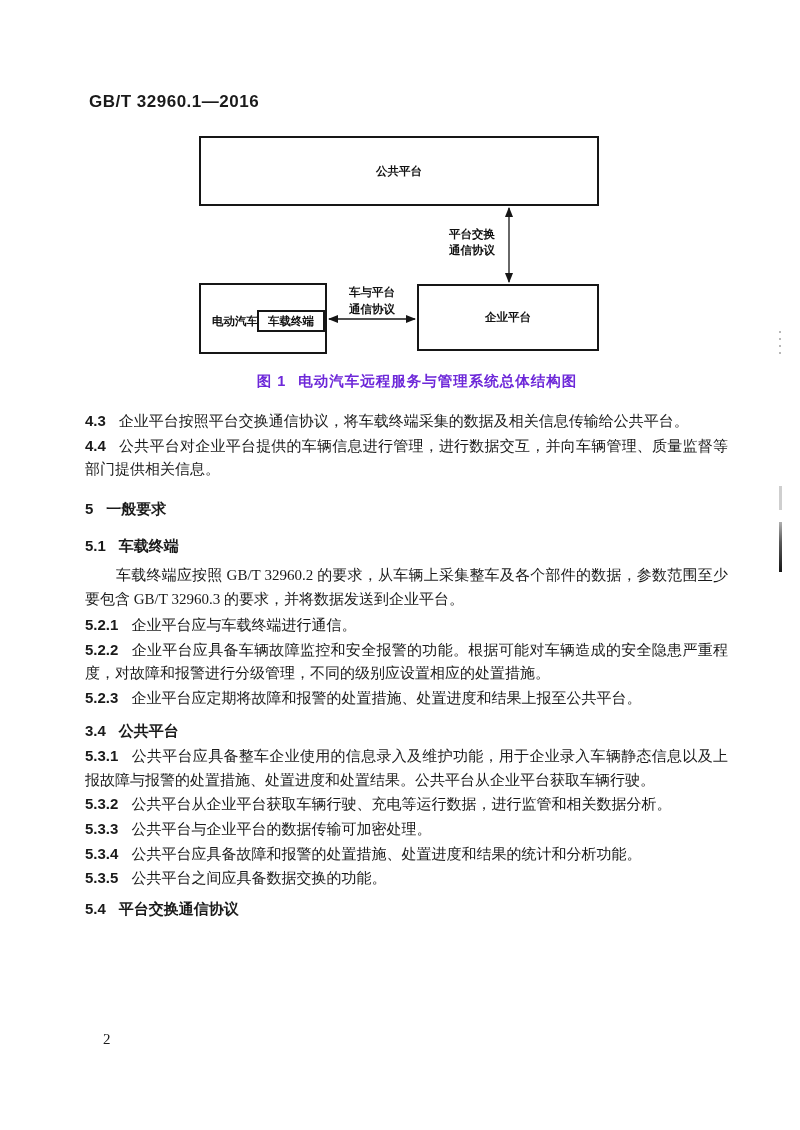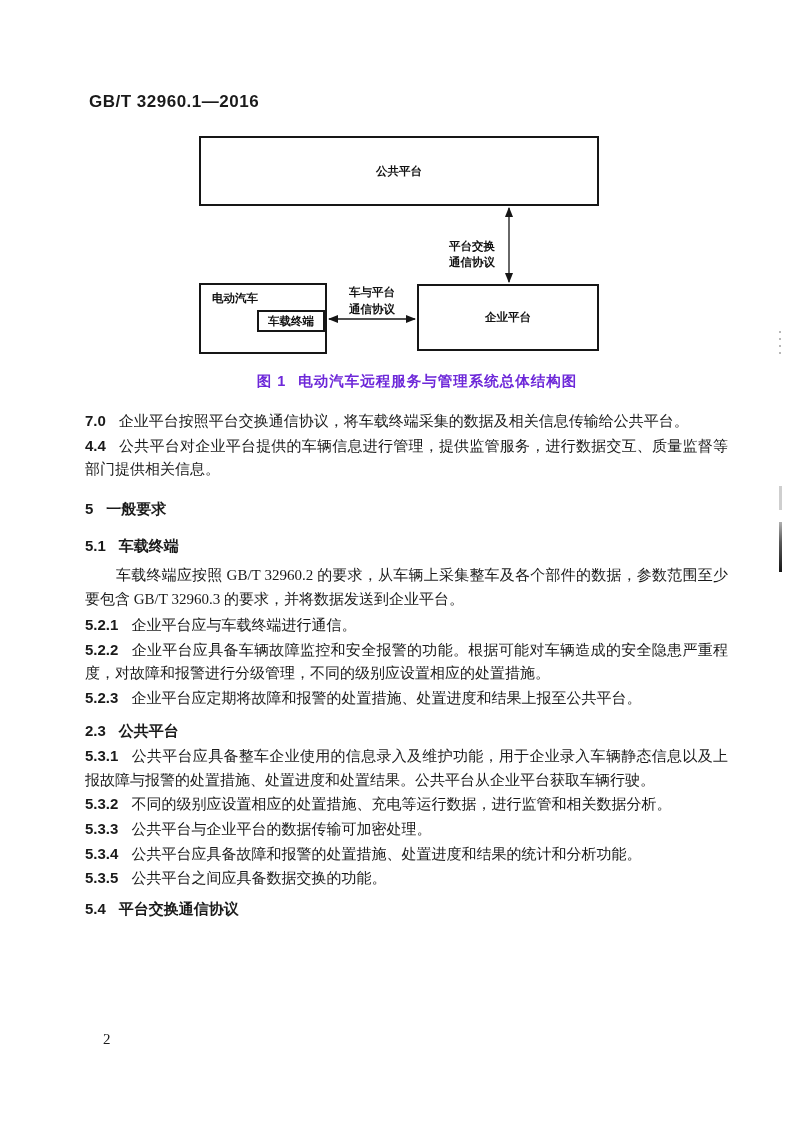--- a/index.html
+++ b/index.html
@@ -17,33 +17,33 @@
   }
 
   
   .fig-box{
     position:absolute;box-sizing:border-box;border:2px solid #161616;background:#fff;
     display:flex;align-items:center;justify-content:center;
     font-family:"Liberation Sans","DejaVu Sans",sans-serif;
     font-weight:bold;font-size:11.5px;color:#111;
   }
   .box-public{left:199px;top:136px;width:400px;height:70px;}
-  .box-ev{left:199px;top:283px;width:128px;height:71px;justify-content:flex-start;align-items:flex-start;}
+  .box-ev{left:199px;top:283px;width:128px;height:71px;justify-content:flex-start;align-items:center;}
   .box-ev .ev-label{margin:6px 0 0 11px;font-size:11.5px;}
   .box-terminal{left:257px;top:310px;width:68px;height:22px;font-size:11.5px;}
   .box-enterprise{left:417px;top:284px;width:182px;height:67px;}
 
   .fig-arrows{position:absolute;left:190px;top:130px;}
 
   .arrow-label{
     position:absolute;text-align:center;
     font-family:"Liberation Sans","DejaVu Sans",sans-serif;
     font-weight:bold;font-size:11.5px;color:#111;line-height:16px;
   }
-  .lbl-platform-exchange{left:443px;top:238px;width:58px;}
+  .lbl-platform-exchange{left:443px;top:226px;width:58px;}
   .lbl-vehicle-platform{left:344px;top:284px;width:56px;line-height:17px;}
 
   .fig-caption{
     position:absolute;left:85px;top:372px;width:664px;text-align:center;
     font-family:"Liberation Sans","DejaVu Sans",sans-serif;
     font-weight:bold;font-size:14.5px;letter-spacing:1px;color:#6d28d9;
   }
   .fig-caption .cap-gap{display:inline-block;width:12px;}
 
   
@@ -123,35 +123,35 @@
 <div class="arrow-label lbl-vehicle-platform">
   <div>车与平台</div>
   <div>通信协议</div>
 </div>
 
 <div class="fig-caption">
   <span>图 1</span><span class="cap-gap"></span><span>电动汽车远程服务与管理系统总体结构图</span>
 </div>
 
 <div class="body-text">
-  <p><span class="num">7.0</span><span>企业平台按照平台交换通信协议，将车载终端采集的数据及相关信息传输给公共平台。</span></p>
-  <p><span class="num">4.4</span><span>公共平台对企业平台提供的车辆信息进行管理，提供监管服务，进行数据交互、质量监督等部门提供相关信息。</span></p>
+  <p><span class="num">4.3</span><span>企业平台按照平台交换通信协议，将车载终端采集的数据及相关信息传输给公共平台。</span></p>
+  <p><span class="num">4.4</span><span>公共平台对企业平台提供的车辆信息进行管理，进行数据交互，并向车辆管理、质量监督等部门提供相关信息。</span></p>
 
   <p id="b-5" class="heading"><span class="num">5</span><span>一般要求</span></p>
 
   <p id="b-51" class="heading"><span class="num">5.1</span><span>车载终端</span></p>
   <p id="b-51p" class="indent">车载终端应按照 GB/T 32960.2 的要求，从车辆上采集整车及各个部件的数据，参数范围至少要包含 GB/T 32960.3 的要求，并将数据发送到企业平台。</p>
 
   <p id="b-521"><span class="num">5.2.1</span><span>企业平台应与车载终端进行通信。</span></p>
   <p><span class="num">5.2.2</span><span>企业平台应具备车辆故障监控和安全报警的功能。根据可能对车辆造成的安全隐患严重程度，对故障和报警进行分级管理，不同的级别应设置相应的处置措施。</span></p>
   <p><span class="num">5.2.3</span><span>企业平台应定期将故障和报警的处置措施、处置进度和结果上报至公共平台。</span></p>
 
-  <p id="b-53" class="heading"><span class="num">2.3</span><span>公共平台</span></p>
+  <p id="b-53" class="heading"><span class="num">3.4</span><span>公共平台</span></p>
   <p id="b-531"><span class="num">5.3.1</span><span>公共平台应具备整车企业使用的信息录入及维护功能，用于企业录入车辆静态信息以及上报故障与报警的处置措施、处置进度和处置结果。公共平台从企业平台获取车辆行驶。</span></p>
-  <p><span class="num">5.3.2</span><span>不同的级别应设置相应的处置措施、充电等运行数据，进行监管和相关数据分析。</span></p>
+  <p><span class="num">5.3.2</span><span>公共平台从企业平台获取车辆行驶、充电等运行数据，进行监管和相关数据分析。</span></p>
   <p><span class="num">5.3.3</span><span>公共平台与企业平台的数据传输可加密处理。</span></p>
   <p><span class="num">5.3.4</span><span>公共平台应具备故障和报警的处置措施、处置进度和结果的统计和分析功能。</span></p>
   <p><span class="num">5.3.5</span><span>公共平台之间应具备数据交换的功能。</span></p>
 
   <p id="b-54" class="heading"><span class="num">5.4</span><span>平台交换通信协议</span></p>
 </div>
 
 <div class="page-number">2</div>
 
 <div class="scan-dots"></div>

